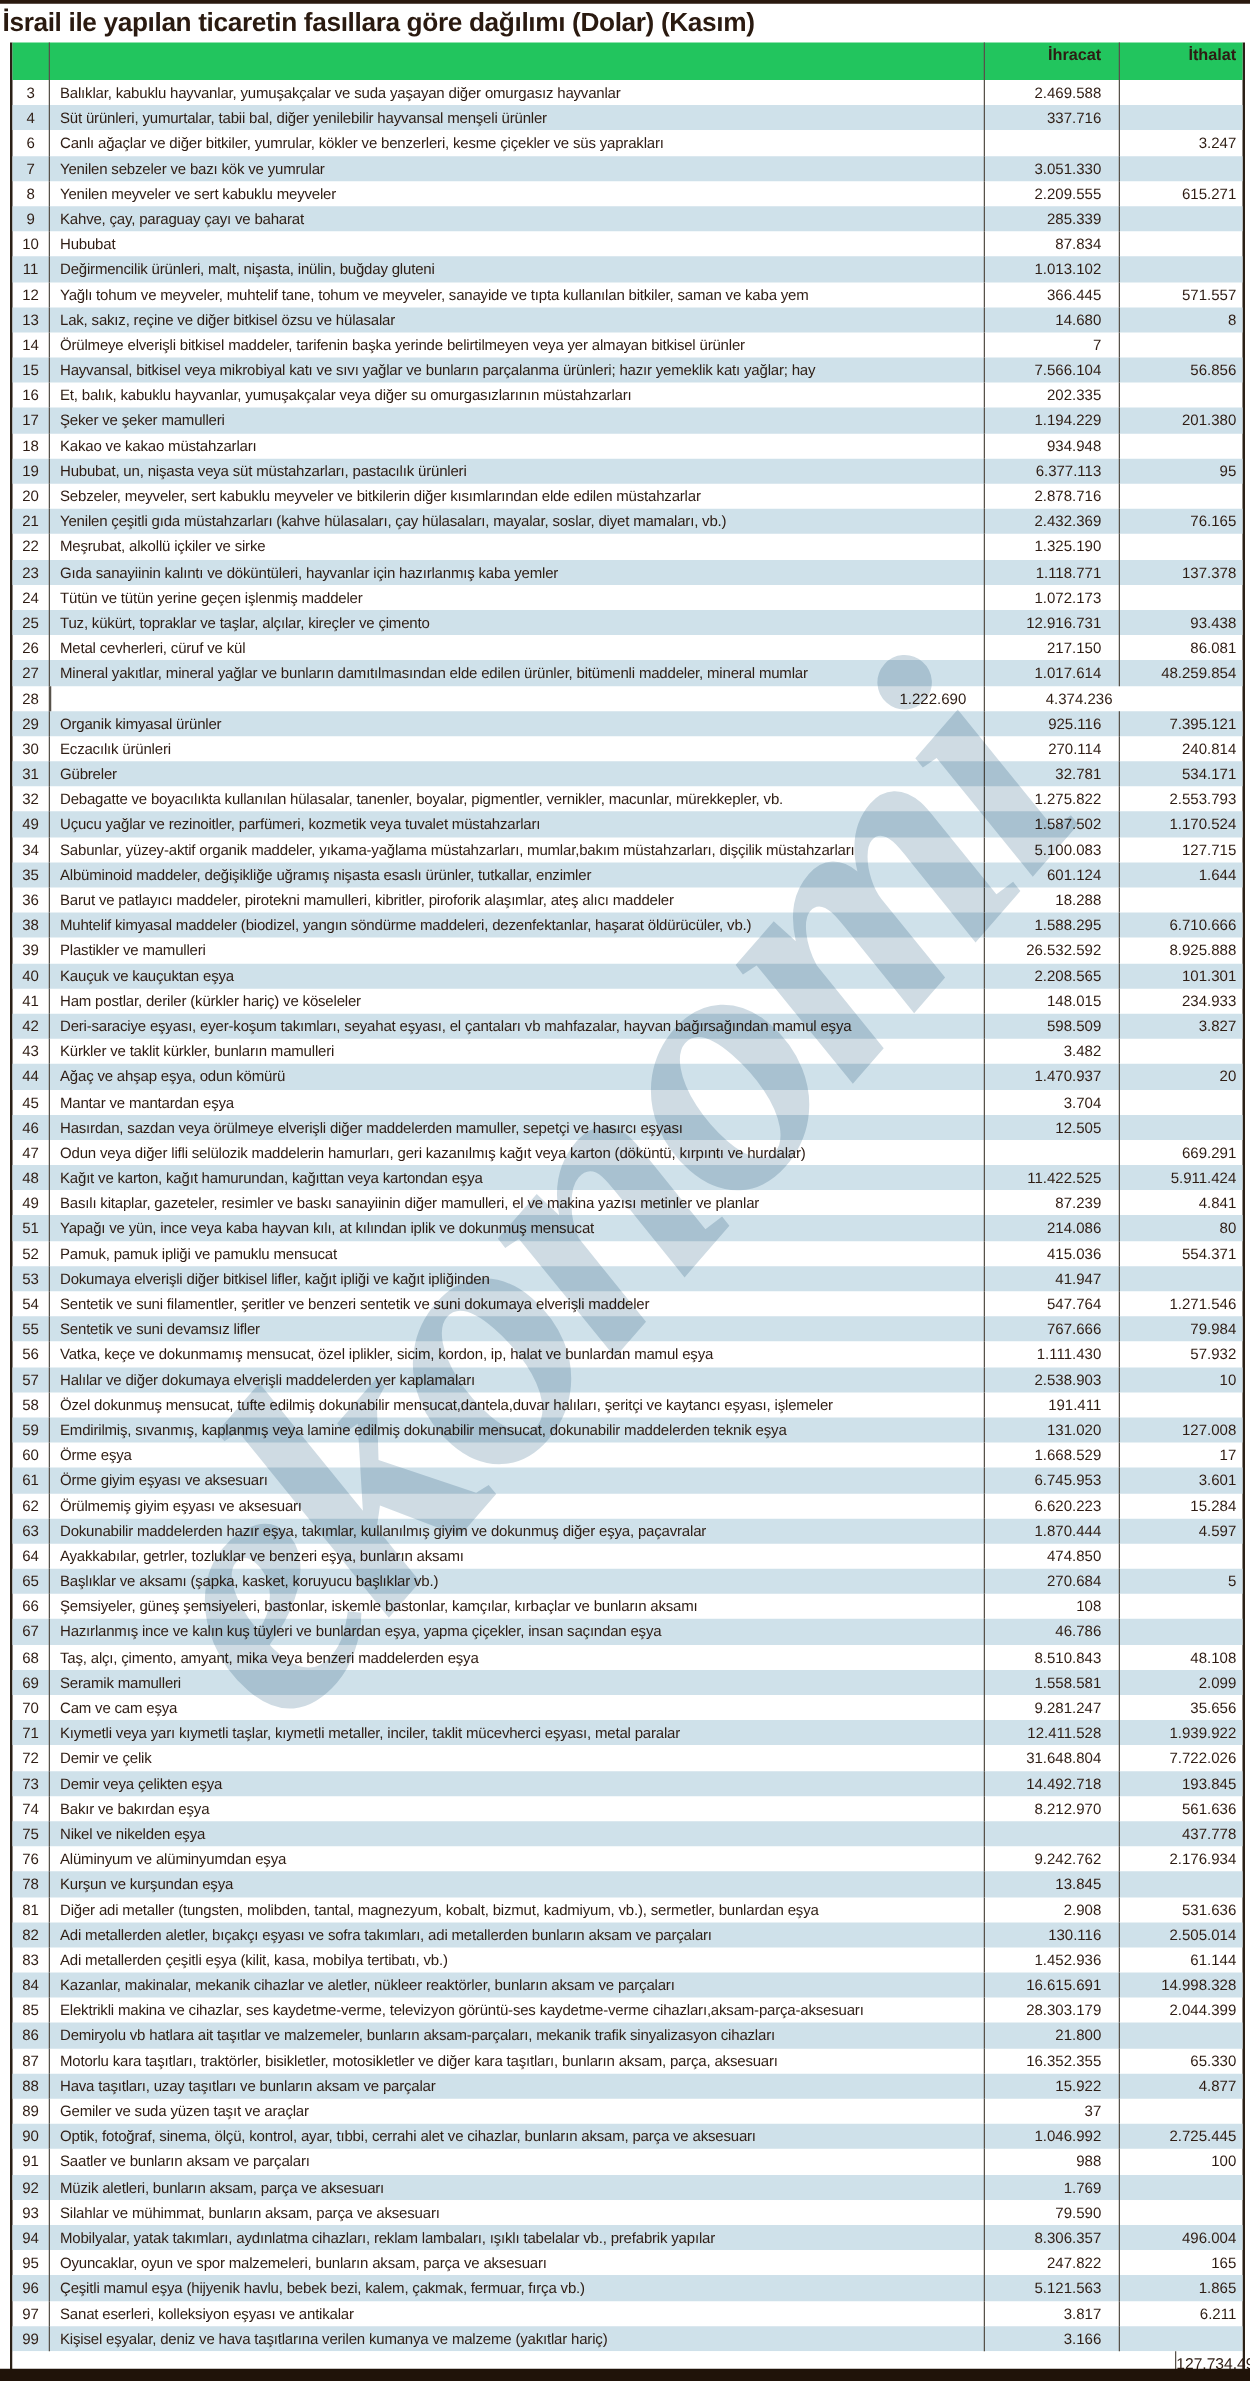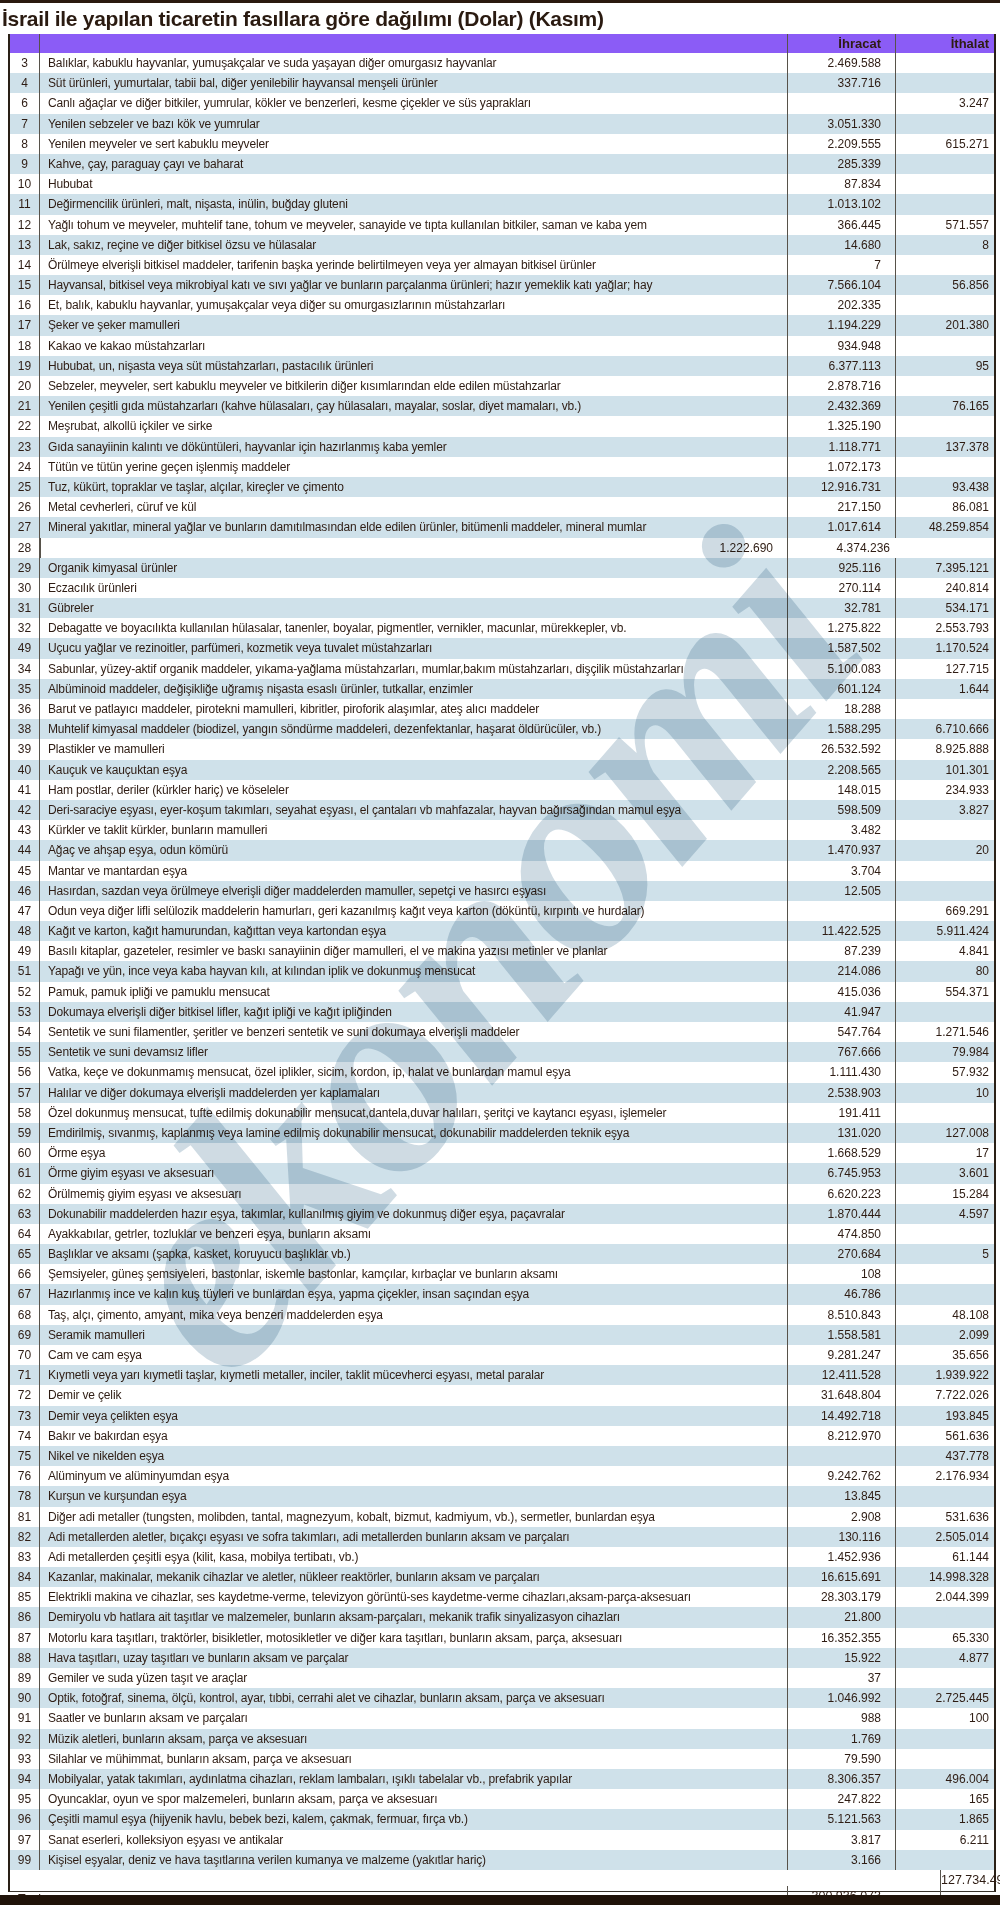--- a/index.html
+++ b/index.html
@@ -14,21 +14,21 @@
   }
   .table-wrap{
     position:relative;margin-left:8px;width:984px;
     border-left:2px solid #2a2016;border-right:2px solid #2a2016;
     border-bottom:1px solid #3a342c;
   }
   .grid-row{
     display:grid;grid-template-columns:30px 747px 108px 99px;
     height:20.2px;line-height:20.2px;font-size:12px;white-space:nowrap;
   }
-  .grid-row.header{height:19px;line-height:19px;background:#8b5cf6;}
+  .grid-row.header{height:30px;line-height:19px;background:#22c55e;}
   .grid-row.stripe{background:#cfe1ea;}
   .c-no{text-align:center;border-right:1px solid #57524a;overflow:hidden;}
   .c-desc{padding-left:8px;overflow:hidden;letter-spacing:-0.15px;}
   .c-exp{text-align:right;padding-right:14px;border-left:1px solid #57524a;overflow:hidden;box-sizing:border-box;}
   .c-imp{text-align:right;padding-right:5px;border-left:1px solid #57524a;overflow:hidden;box-sizing:border-box;}
   .header .c-exp,.header .c-imp{font-weight:bold;font-size:13px;}
   .total-row{
     display:grid;grid-template-columns:777px 108px 99px;
     height:21px;line-height:21px;font-size:12.5px;background:#ffffff;
   }

